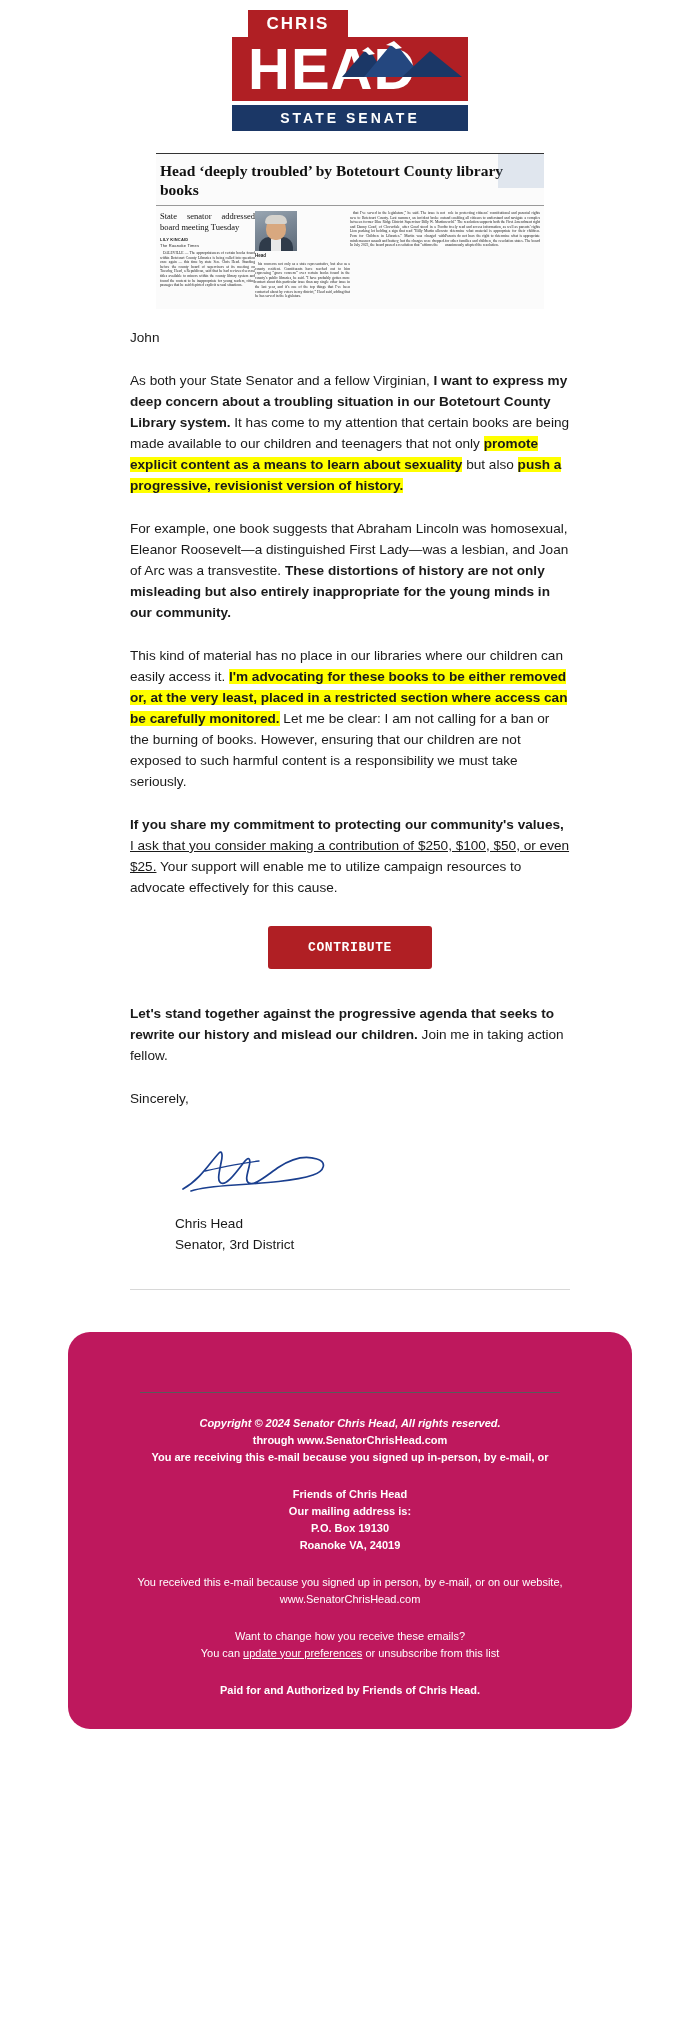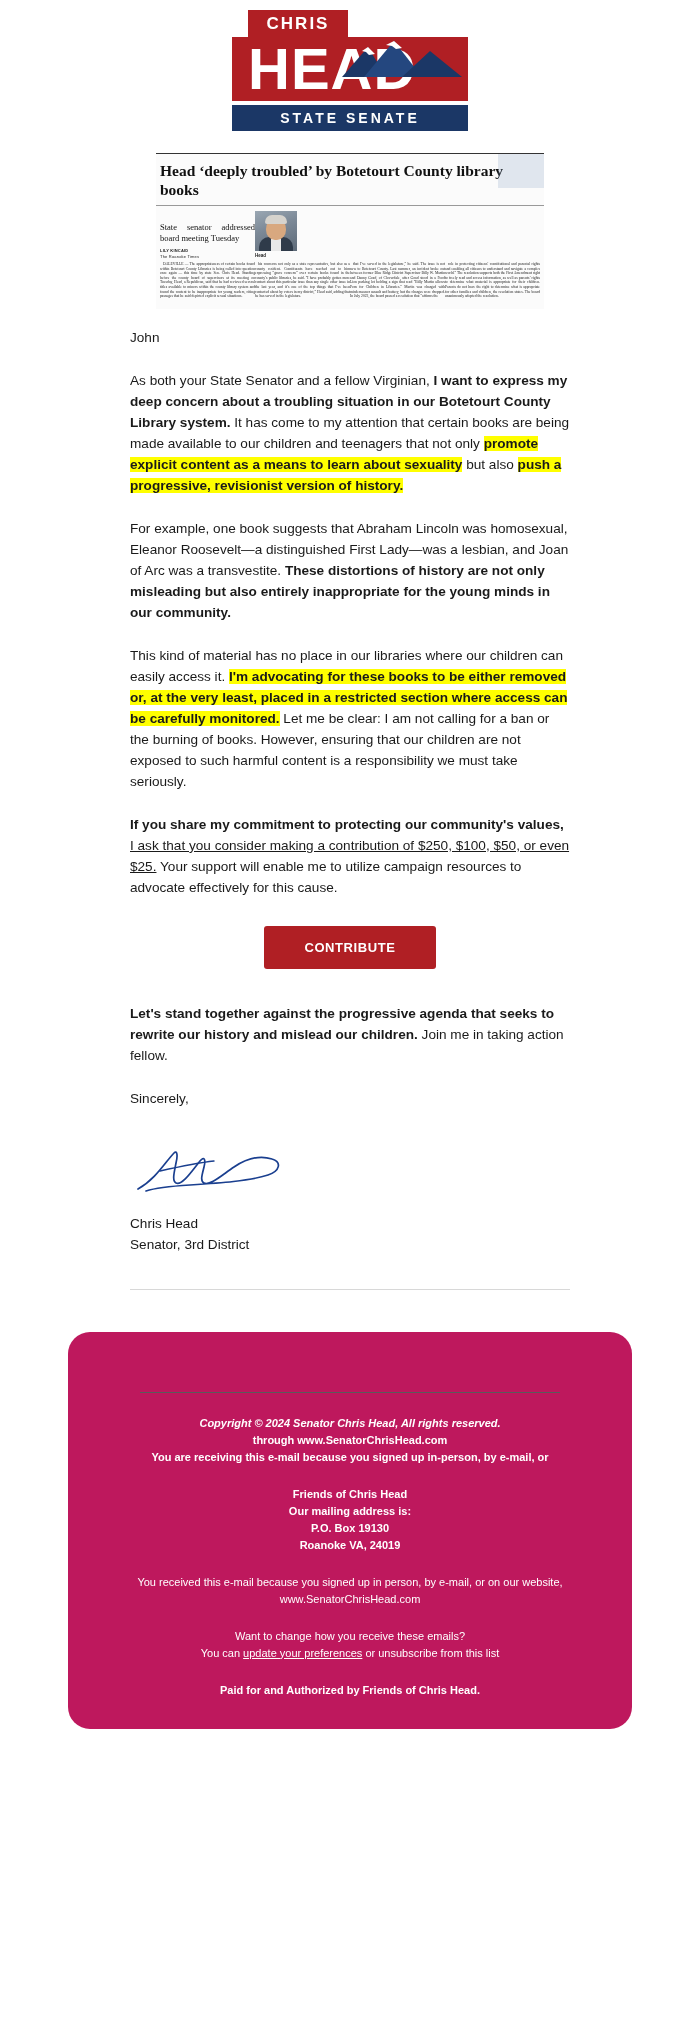--- a/index.html
+++ b/index.html
@@ -94,21 +94,20 @@
     padding: 7px 4px 6px 4px;
     border-bottom: 1px solid #999;
     color: #111;
   }
   .clip-body {
     display: flex;
     gap: 0;
     padding: 5px 4px 8px 4px;
     font-family: "Liberation Serif", serif;
     color: #222;
-    align-items: flex-end;
   }
   .clip-col {
     width: 25%;
     font-size: 3.7px;
     line-height: 4.6px;
     text-align: justify;
   }
   .clip-col.first {
     font-size: 3.7px;
   }
@@ -208,31 +207,31 @@
 
   
   .btn-wrap {
     text-align: center;
     padding: 6px 0 26px 0;
   }
   .btn {
     display: inline-block;
     background: #b01f24;
     color: #ffffff;
-    font-family: Liberation Sans, sans-serif;
+    font-family: Liberation Mono, monospace;
     font-weight: bold;
     font-size: 13px;
     letter-spacing: .6px;
     padding: 14px 40px;
     border: none;
     border-radius: 3px;
     cursor: pointer;
   }
 
-  .sig-wrap { padding: 4px 62px 0 62px; }
+  .sig-wrap { padding: 4px 62px 0 62px; margin-left: 45px; }
   .signature {
     width: 180px; height: 60px;
     margin: 6px 0 8px 0;
   }
   .signoff {
     font-family: "Liberation Sans", sans-serif;
     font-size: 13.6px;
     line-height: 21px;
   }
 

